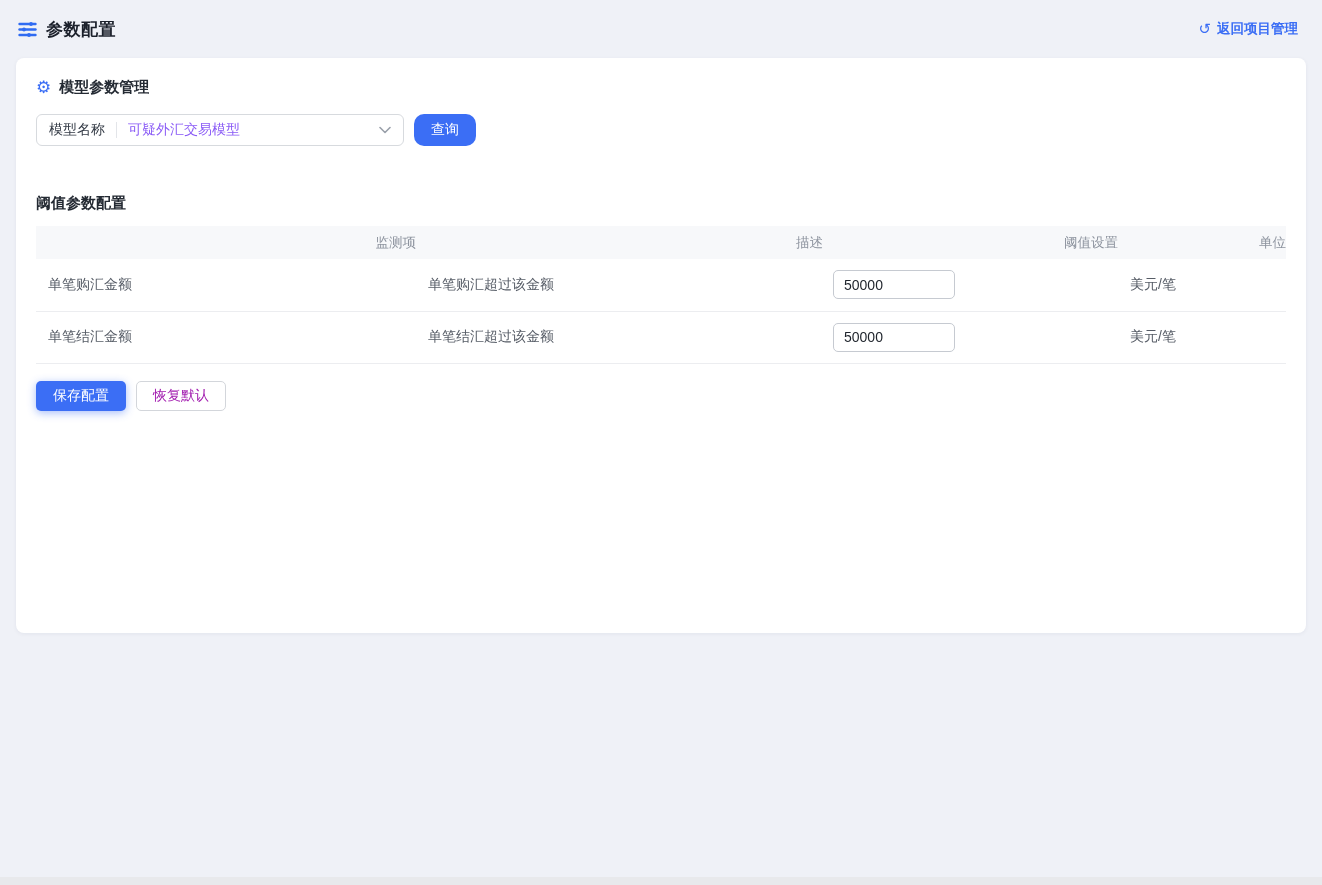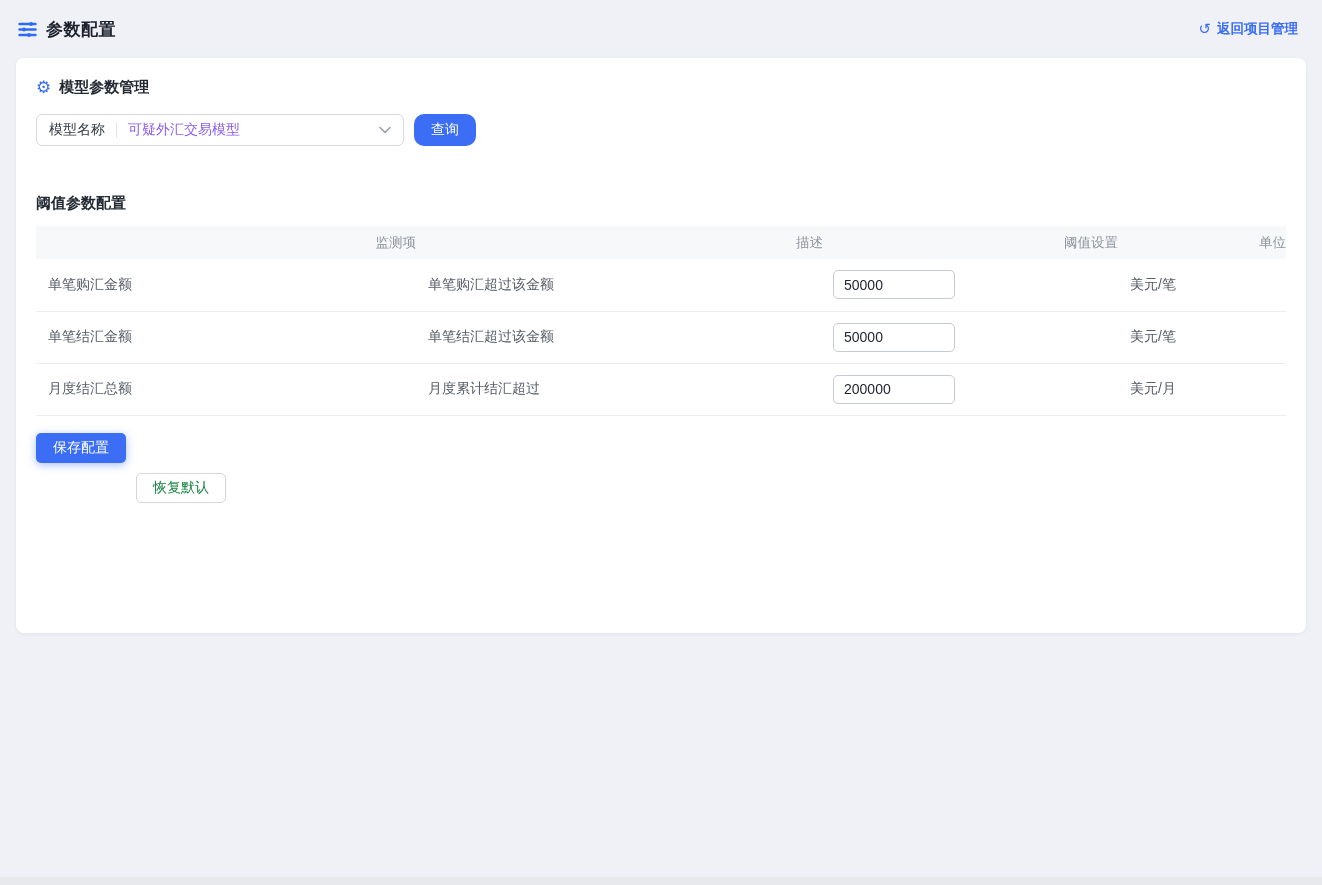--- a/index.html
+++ b/index.html
@@ -78,22 +78,22 @@
     font-family: "Liberation Sans", "DejaVu Sans", sans-serif;
     background: #fff;
   }
   
   .actions { display: flex; gap: 10px; margin-top: 17px; }
   .btn-save {
     background: #3b6ef5; color: #ffffff; height: 30px; padding: 0 17px;
     border-radius: 5px; box-shadow: 0 2px 8px rgba(59,110,245,0.45);
   }
   .btn-reset {
-    background: #fff; color: #15803d; height: 30px; padding: 0 16px;
-    border: 1px solid #d3d6db; border-radius: 5px; margin-top: 40px;
+    background: #fff; color: #a21caf; height: 30px; padding: 0 16px;
+    border: 1px solid #d3d6db; border-radius: 5px;
   }
   
   .bottom-strip {
     position: absolute; left: 0; bottom: 0;
     width: 100%; height: 8px; background: #e8e9ec;
   }
 </style>
 </head>
 <body>
 
@@ -163,26 +163,20 @@
         <td>单笔购汇超过该金额</td>
         <td class="val-cell"><input class="thr-input" type="text" value="50000" style=""></td>
         <td>美元/笔</td>
       </tr>
       <tr>
         <td>单笔结汇金额</td>
         <td>单笔结汇超过该金额</td>
         <td class="val-cell"><input class="thr-input" type="text" value="50000" style=""></td>
         <td>美元/笔</td>
       </tr>
-      <tr>
-        <td>月度结汇总额</td>
-        <td>月度累计结汇超过</td>
-        <td class="val-cell"><input class="thr-input" type="text" value="200000" style=""></td>
-        <td>美元/月</td>
-      </tr>
     </tbody>
   </table>
 
   <div class="actions">
     <button class="btn btn-save">保存配置</button>
     <button class="btn btn-reset">恢复默认</button>
   </div>
 
 </div>
 

